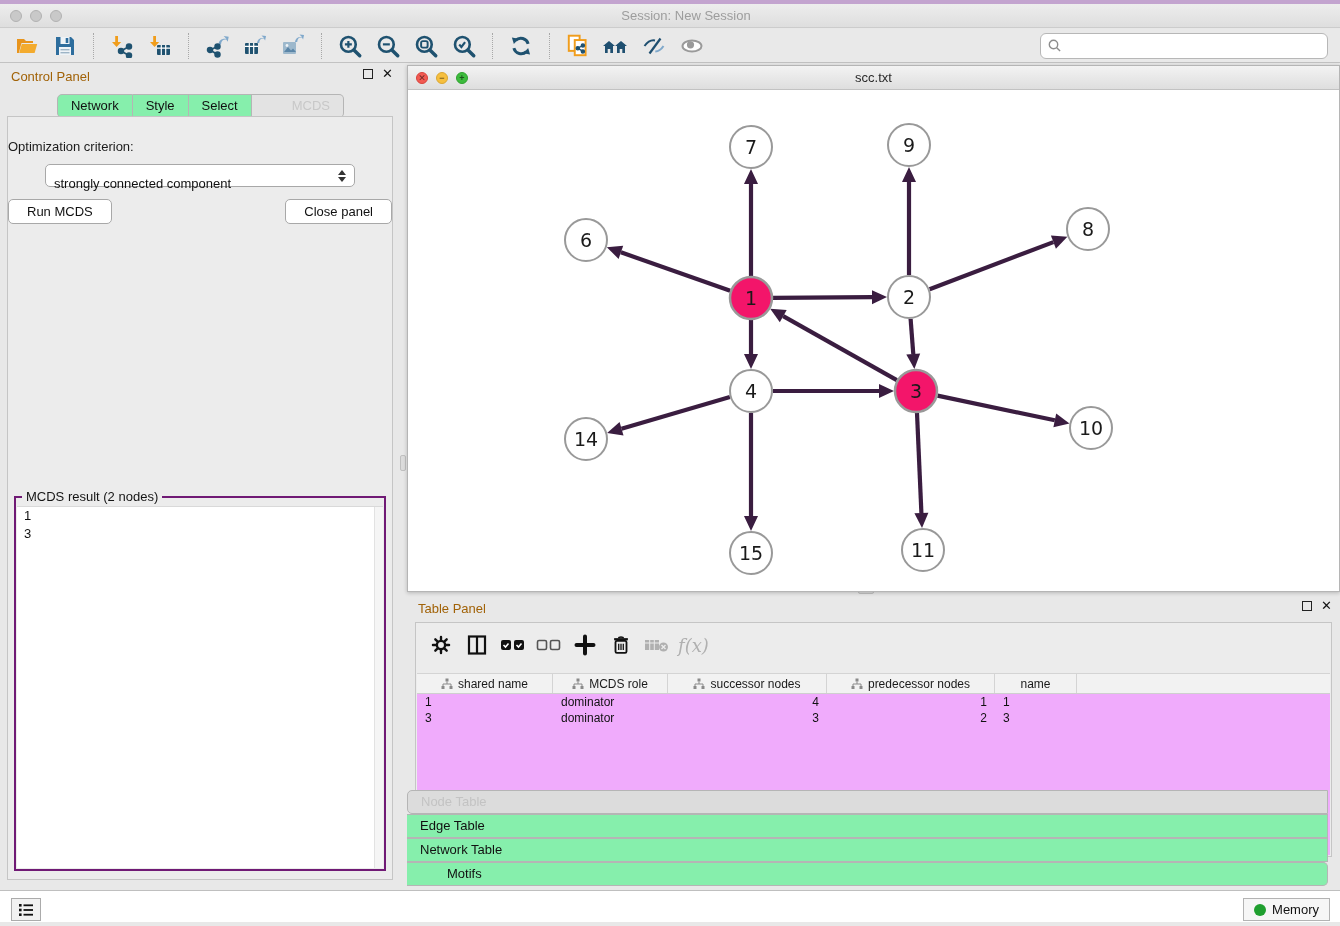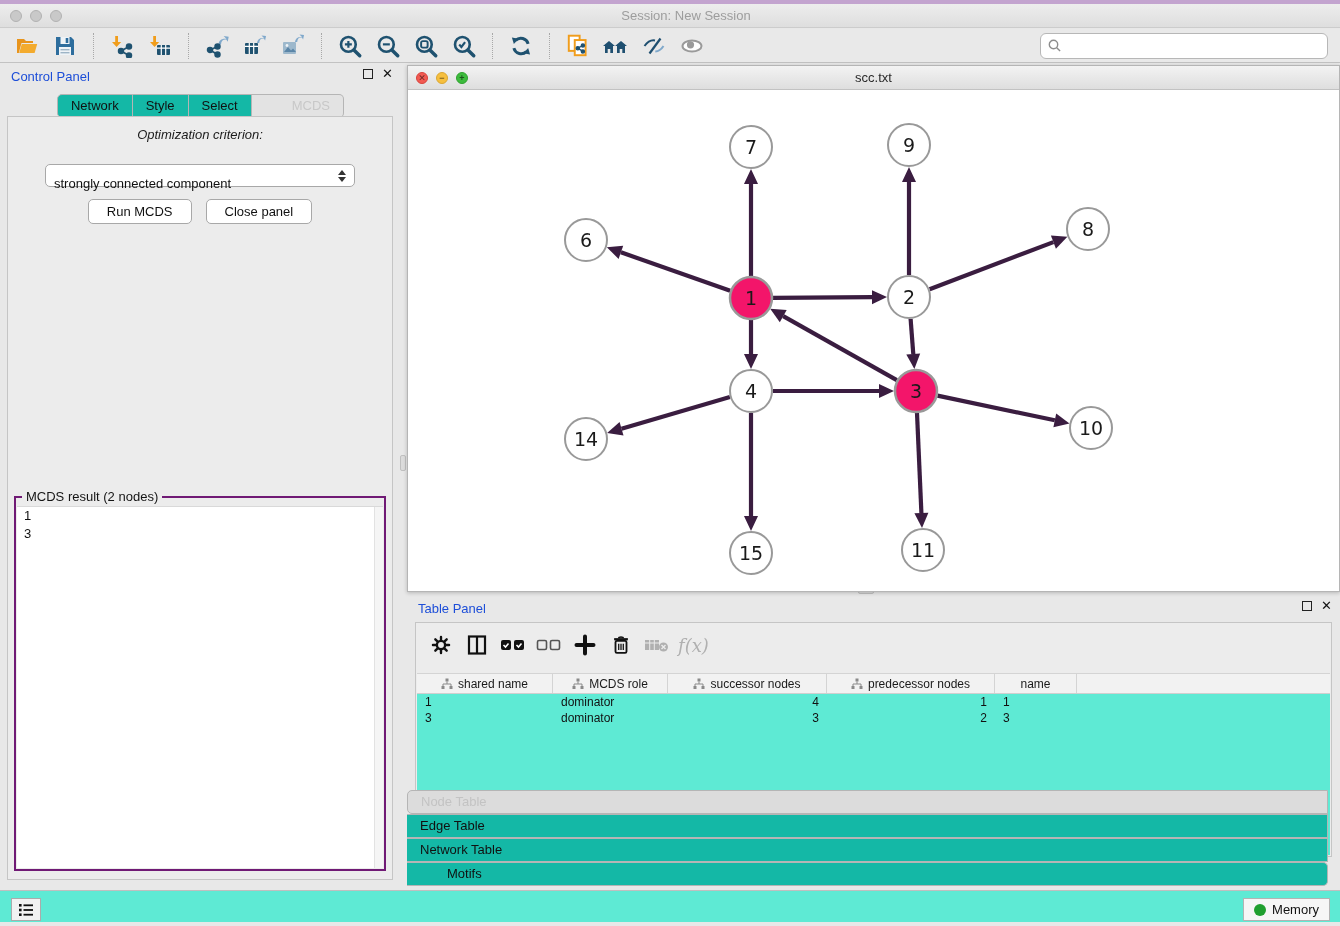--- a/index.html
+++ b/index.html
@@ -34,47 +34,47 @@
   .tsep { width:0; border-left:1px dotted #a8a8a8; height:26px; margin:0 9px; }
   .searchbox {
     position:absolute; right:12px; top:4px; width:288px; height:26px;
     background:#fff; border:1px solid #b7b7b7; border-radius:6px;
     display:flex; align-items:center; padding-left:6px;
   }
   .searchbox input { border:none; outline:none; flex:1; height:20px; font-size:13px; background:transparent; }
   
   .cp { position:absolute; left:0; top:63px; width:401px; height:827px; }
   .cp-header, .tp-header { height:26px; position:relative; }
-  .panel-title { position:absolute; left:11px; top:6px; font-size:13px; color:#1d4ed8; }
+  .panel-title { position:absolute; left:11px; top:6px; font-size:13px; color:#a16207; }
   .win-icons { position:absolute; right:8px; top:5px; display:flex; gap:9px; align-items:center; }
   .float-icon { width:10px; height:10px; border:1.5px solid #222; display:inline-block; }
   .close-icon { font-size:13px; font-weight:bold; color:#111; line-height:12px; }
   .cp-tabs { position:absolute; left:0; top:31px; width:100%; display:flex; justify-content:center; }
   .tab {
-    background:#14b8a6; border:1px solid #b5b5b5; border-left:none;
+    background:#86efac; border:1px solid #b5b5b5; border-left:none;
     padding:3px 13px 4px; font-size:13px; color:#111; cursor:pointer; white-space:nowrap;
   }
   .tab:first-child { border-left:1px solid #b5b5b5; border-radius:5px 0 0 5px; }
   .tab:last-child { border-radius:0 5px 5px 0;padding-left:40px; }
   .tab.selected { background:#e3e3e3; color:#c8c8c8; }
   .cp-body {
     position:absolute; left:7px; right:8px; top:53px; bottom:10px;
     background:#ececec; border:1px solid #c5c5c5;
   }
-  .opt-label { text-align:center; margin-top:10px; font-size:13px; color:#1b1b1b;font-style:italic; }
+  .opt-label { margin-top:22px; font-size:13px; color:#1b1b1b; }
   .dropdown {
     position:absolute; left:37px; right:37px; top:47px; height:23px;
     background:#fff; border:1px solid #a8a8a8; border-radius:5px;
     display:flex; align-items:center; padding:0 8px; font-size:13px; color:#111; cursor:pointer;
   }
   .dropdown .dd-value { flex:1;margin-top:16px; }
   .stepper { display:flex; flex-direction:column; gap:2px; align-items:center; }
   .arr-up { width:0; height:0; border-left:4px solid transparent; border-right:4px solid transparent; border-bottom:5px solid #333; }
   .arr-down { width:0; height:0; border-left:4px solid transparent; border-right:4px solid transparent; border-top:5px solid #333; }
-  .btn-row { position:absolute; left:0; right:0; top:82px; display:flex; justify-content:center; gap:14px; }
+  .btn-row { position:absolute; left:0; right:0; top:82px; display:flex; justify-content:space-between; gap:14px; }
   .push-btn {
     background:#fff; border:1px solid #a8a8a8; border-radius:5px;
     font-size:13px; color:#111; padding:4px 18px; cursor:pointer;
     font-family:"Liberation Sans","DejaVu Sans",sans-serif;
   }
   .groupbox {
     position:absolute; left:6px; right:6px; top:379px; bottom:8px;
     border:2px solid #701a75;
   }
   .group-legend {
@@ -103,37 +103,37 @@
   .nw-canvas { position:absolute; left:0; top:25px; right:0; bottom:0; background:#fff; overflow:hidden; }
   
   .tp { position:absolute; left:407px; top:595px; width:933px; height:295px; }
   .tp-body {
     position:absolute; left:8px; right:8px; top:27px; bottom:33px;
     background:#ececec; border:1px solid #c5c5c5;
   }
   .tp-toolbar { height:44px; display:flex; align-items:center; padding-left:10px; gap:6px; }
   .ttbtn { width:30px; height:30px; display:flex; align-items:center; justify-content:center; background:none; border:none; cursor:pointer; }
   .fx-label { font-family:"DejaVu Serif","Liberation Serif",serif; font-style:italic; font-size:18px; color:#b0b0b0; }
-  .grid { position:absolute; left:1px; right:1px; top:50px; bottom:1px; background:#5eead4; overflow:hidden; }
+  .grid { position:absolute; left:1px; right:1px; top:50px; bottom:1px; background:#f0abfc; overflow:hidden; }
   .grid-header { display:flex; background:#f2f2f2; border-top:1px solid #d4d4d4; border-bottom:1px solid #cfcfcf; height:21px; }
   .gh-cell {
     display:flex; align-items:center; justify-content:center; gap:5px;
     font-size:12px; color:#1a1a1a; border-right:1px solid #d4d4d4; cursor:pointer;
     overflow:hidden; white-space:nowrap;
   }
   .grid-row { display:flex; height:16px; }
   .g-cell { font-size:12px; color:#111; padding:1px 8px; overflow:hidden; white-space:nowrap; }
   .g-cell.r { text-align:right; }
   .c0 { width:136px; } .c1 { width:115px; } .c2 { width:159px; } .c3 { width:168px; } .c4 { width:82px; }
   .tp-tabs { position:absolute; left:0; right:12px; bottom:4px; display:flex; justify-content:flex-start;flex-direction:column; }
   .tab.bottom-selected { background:#dcdcdc; color:#c3c3c3; }
   
   .statusbar {
     position:absolute; left:0; top:890px; width:100%; height:32px;
-    background:#5eead4; border-top:1px solid #bfbfbf;padding-left:44px;
+    background:#ffffff; border-top:1px solid #bfbfbf;padding-left:44px;
   }
   .list-btn {
     position:absolute; left:11px; top:7px; width:30px; height:23px;
     background:#f2f2f2; border:1px solid #ababab; display:flex; align-items:center; justify-content:center; cursor:pointer;
   }
   .memory-btn {
     position:absolute; right:10px; top:7px; height:23px;
     background:#f6f6f6; border:1px solid #b3b3b3;
     display:flex; align-items:center; gap:6px; padding:0 10px; cursor:pointer;
     font-size:13px; color:#111;

